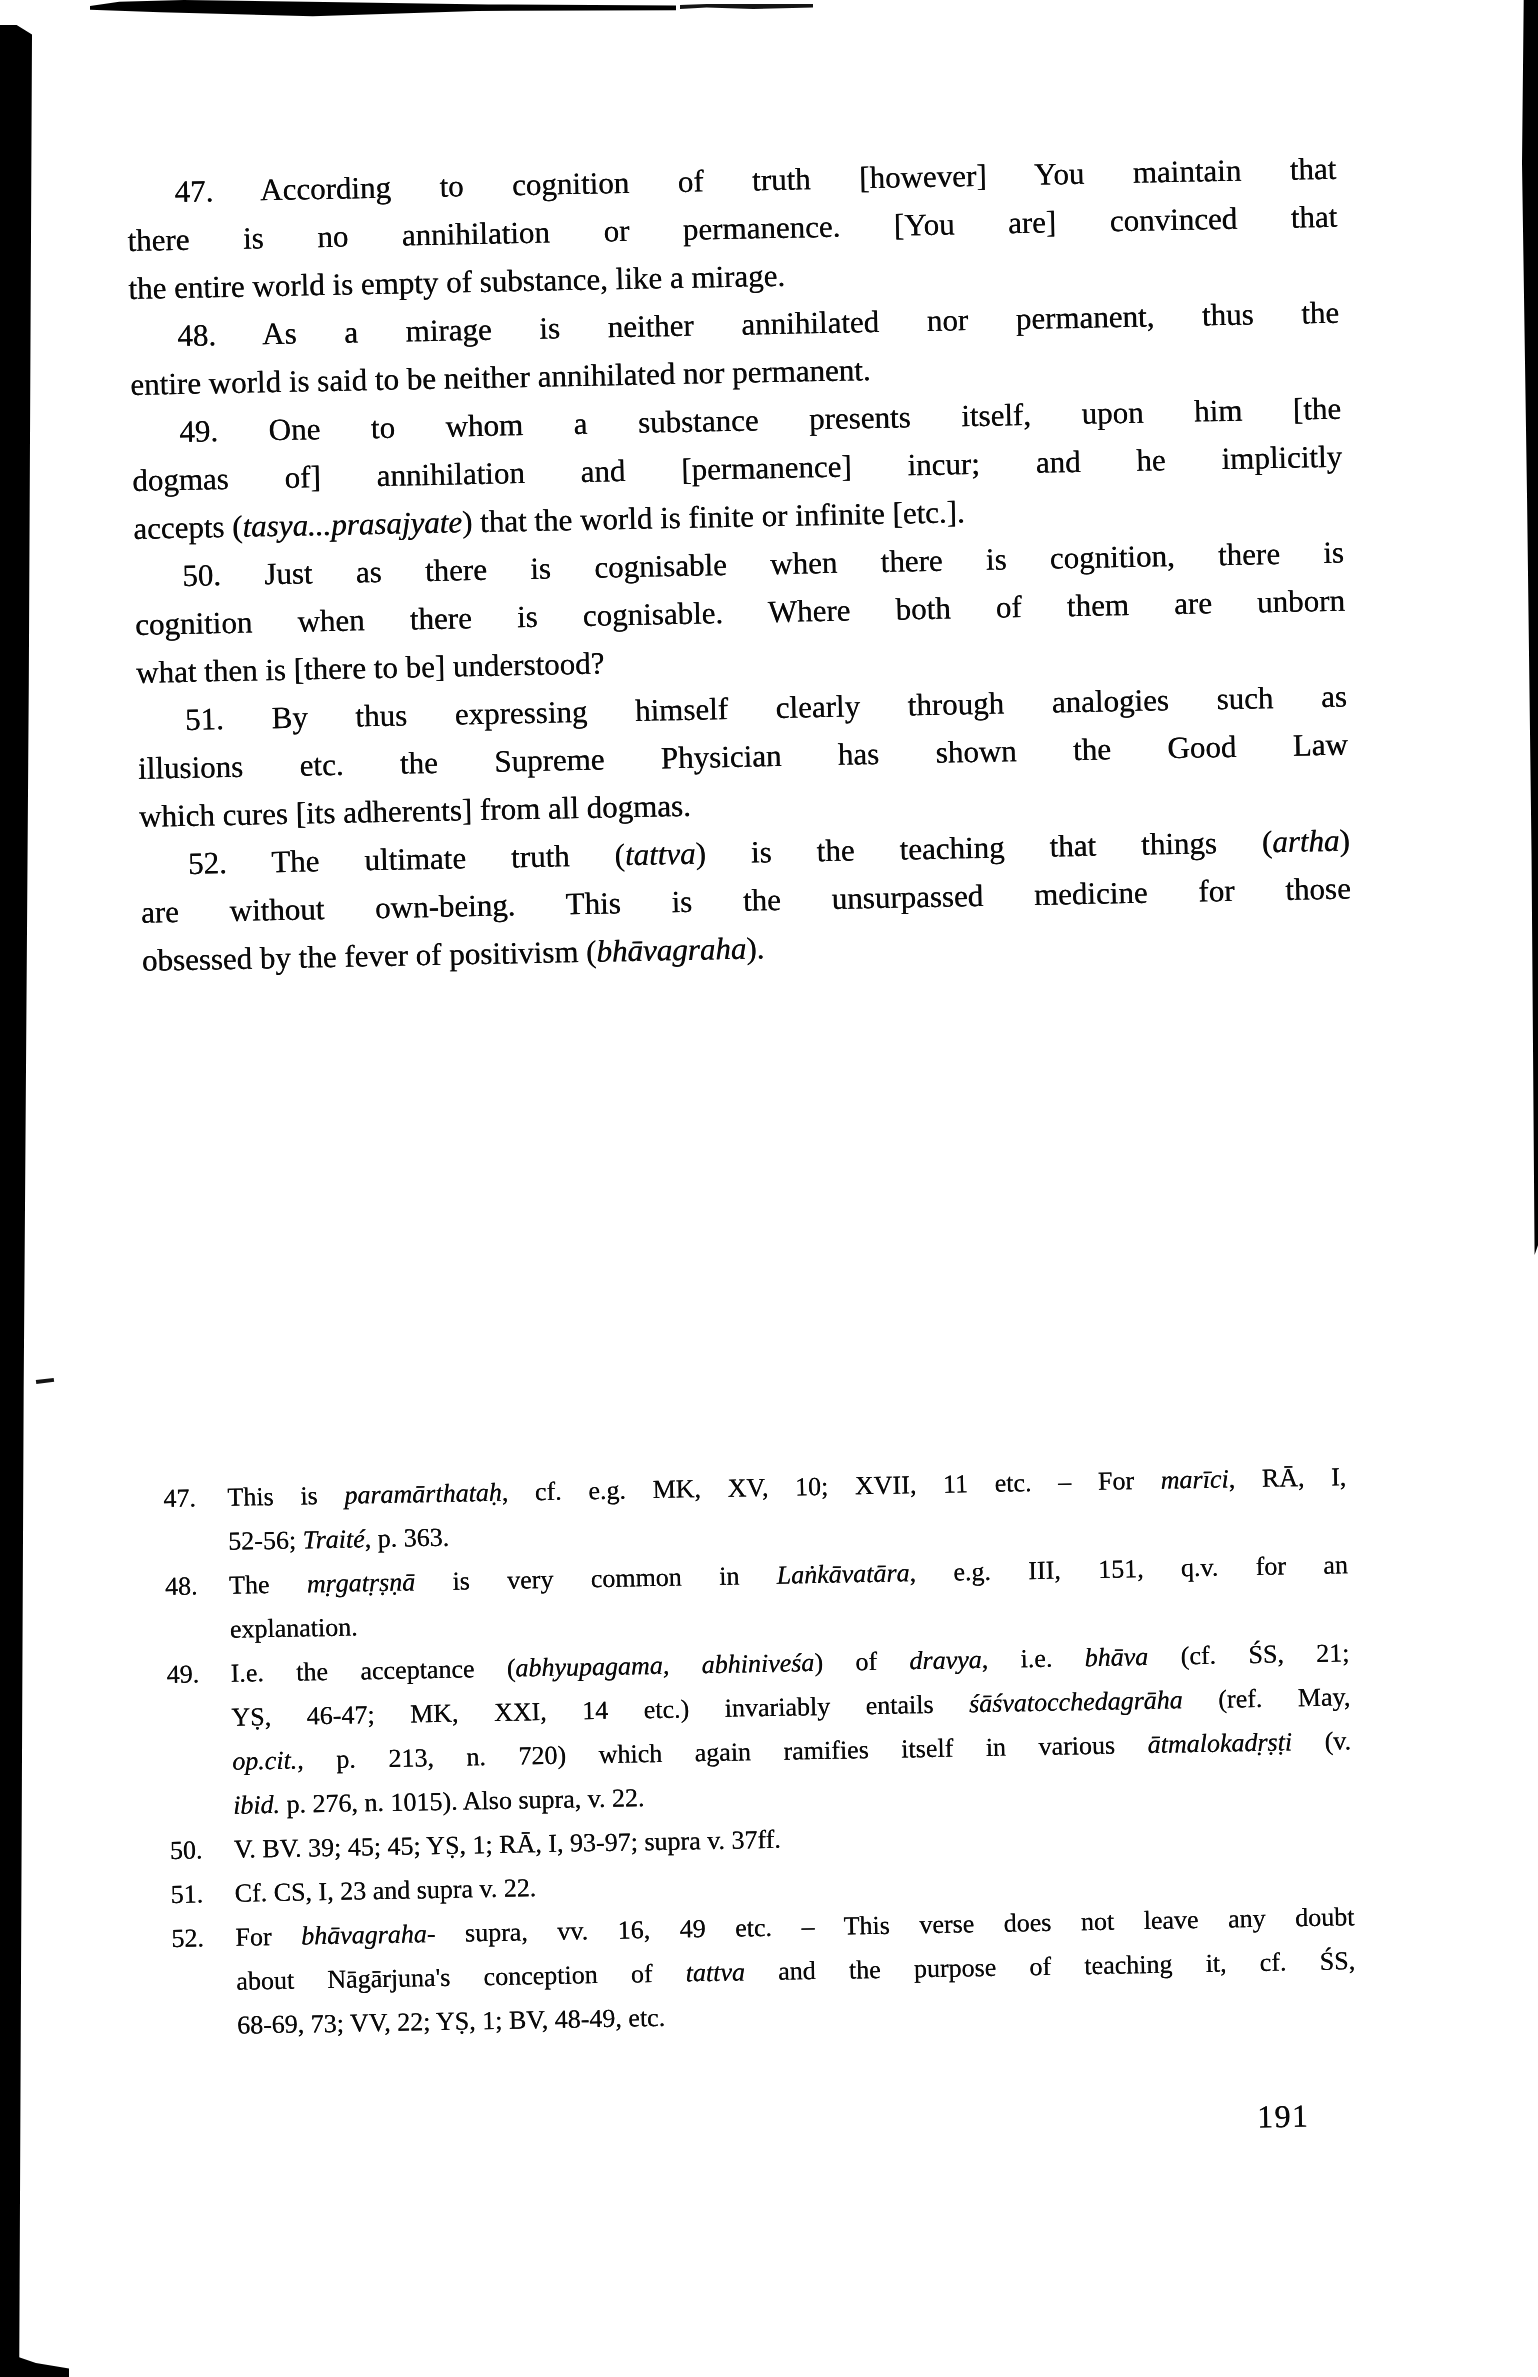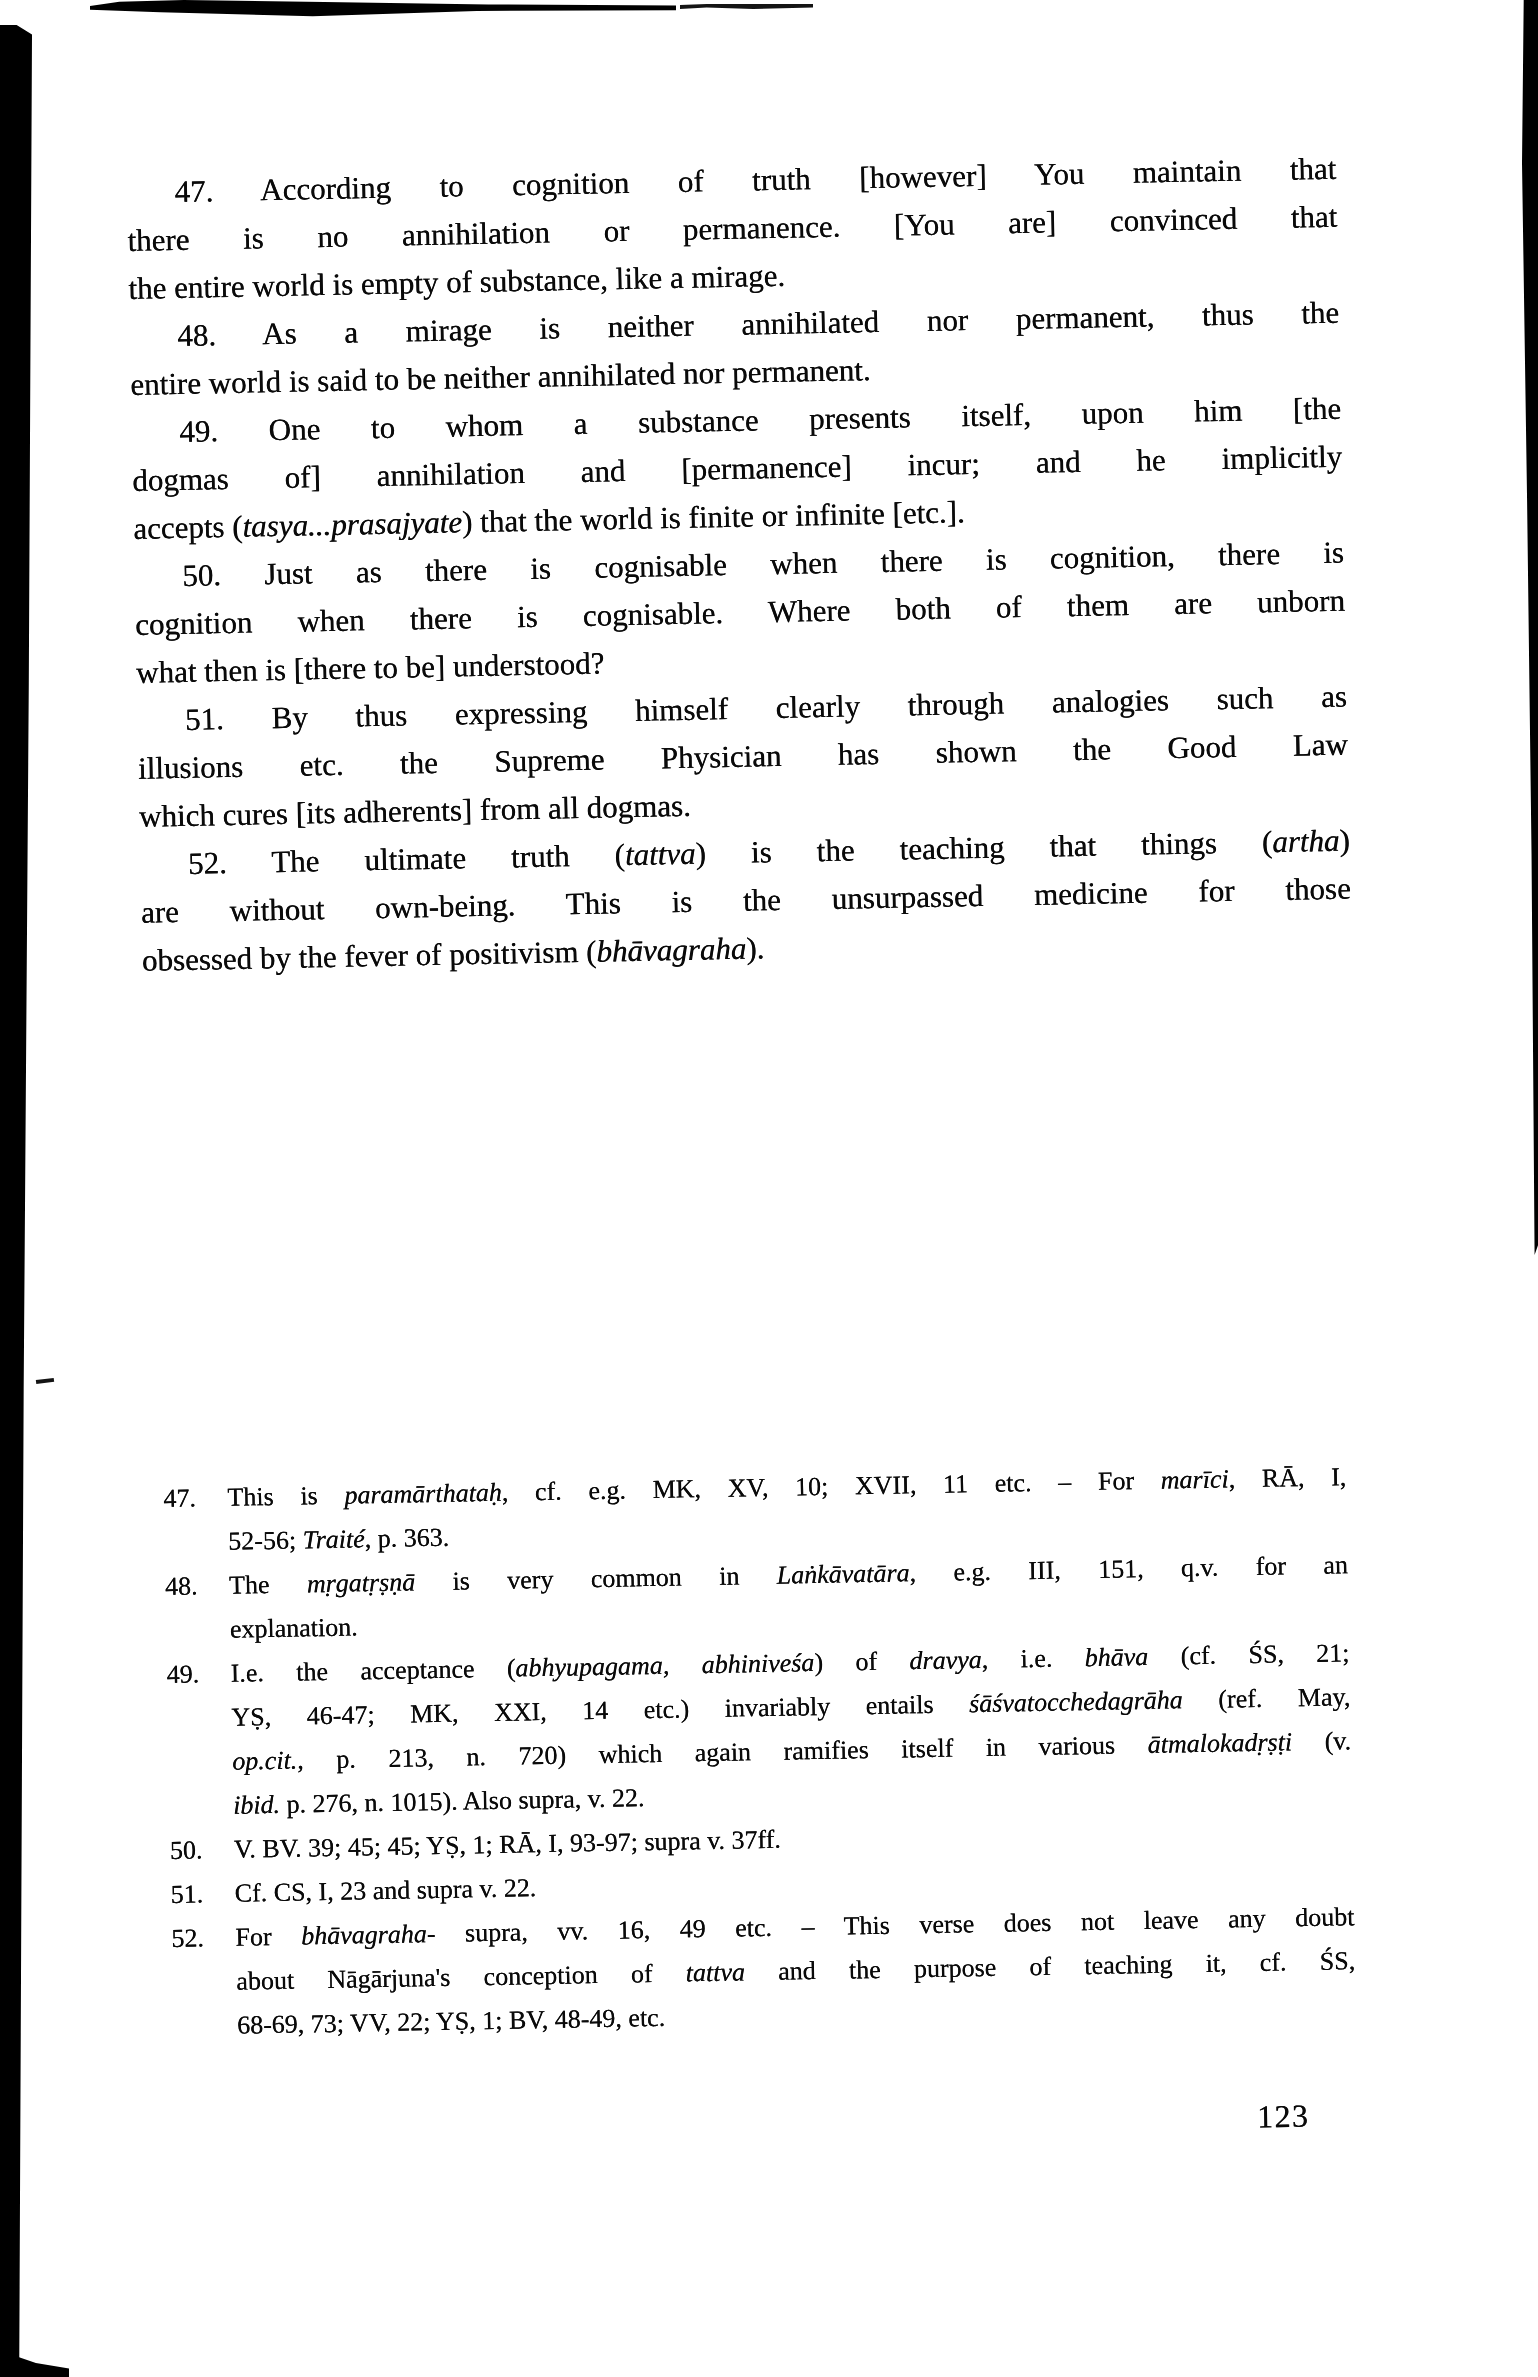--- a/index.html
+++ b/index.html
@@ -139,16 +139,16 @@
     <div class="footnote">
       <div class="fn-num">52.</div>
       <div class="fn-body">
         <div class="line"><span>For </span><span class="it">bhāvagraha-</span><span> supra, vv. 16, 49 etc. – This verse does not leave any doubt</span></div>
         <div class="line"><span>about Nāgārjuna's conception of </span><span class="it">tattva</span><span> and the purpose of teaching it, cf. ŚS,</span></div>
         <div class="line last">68-69, 73; VV, 22; YṢ, 1; BV, 48-49, etc.</div>
       </div>
     </div>
   </div>
 
-  <div class="page-number">123</div>
+  <div class="page-number">191</div>
 
 </div>
 
 
 </body></html>

